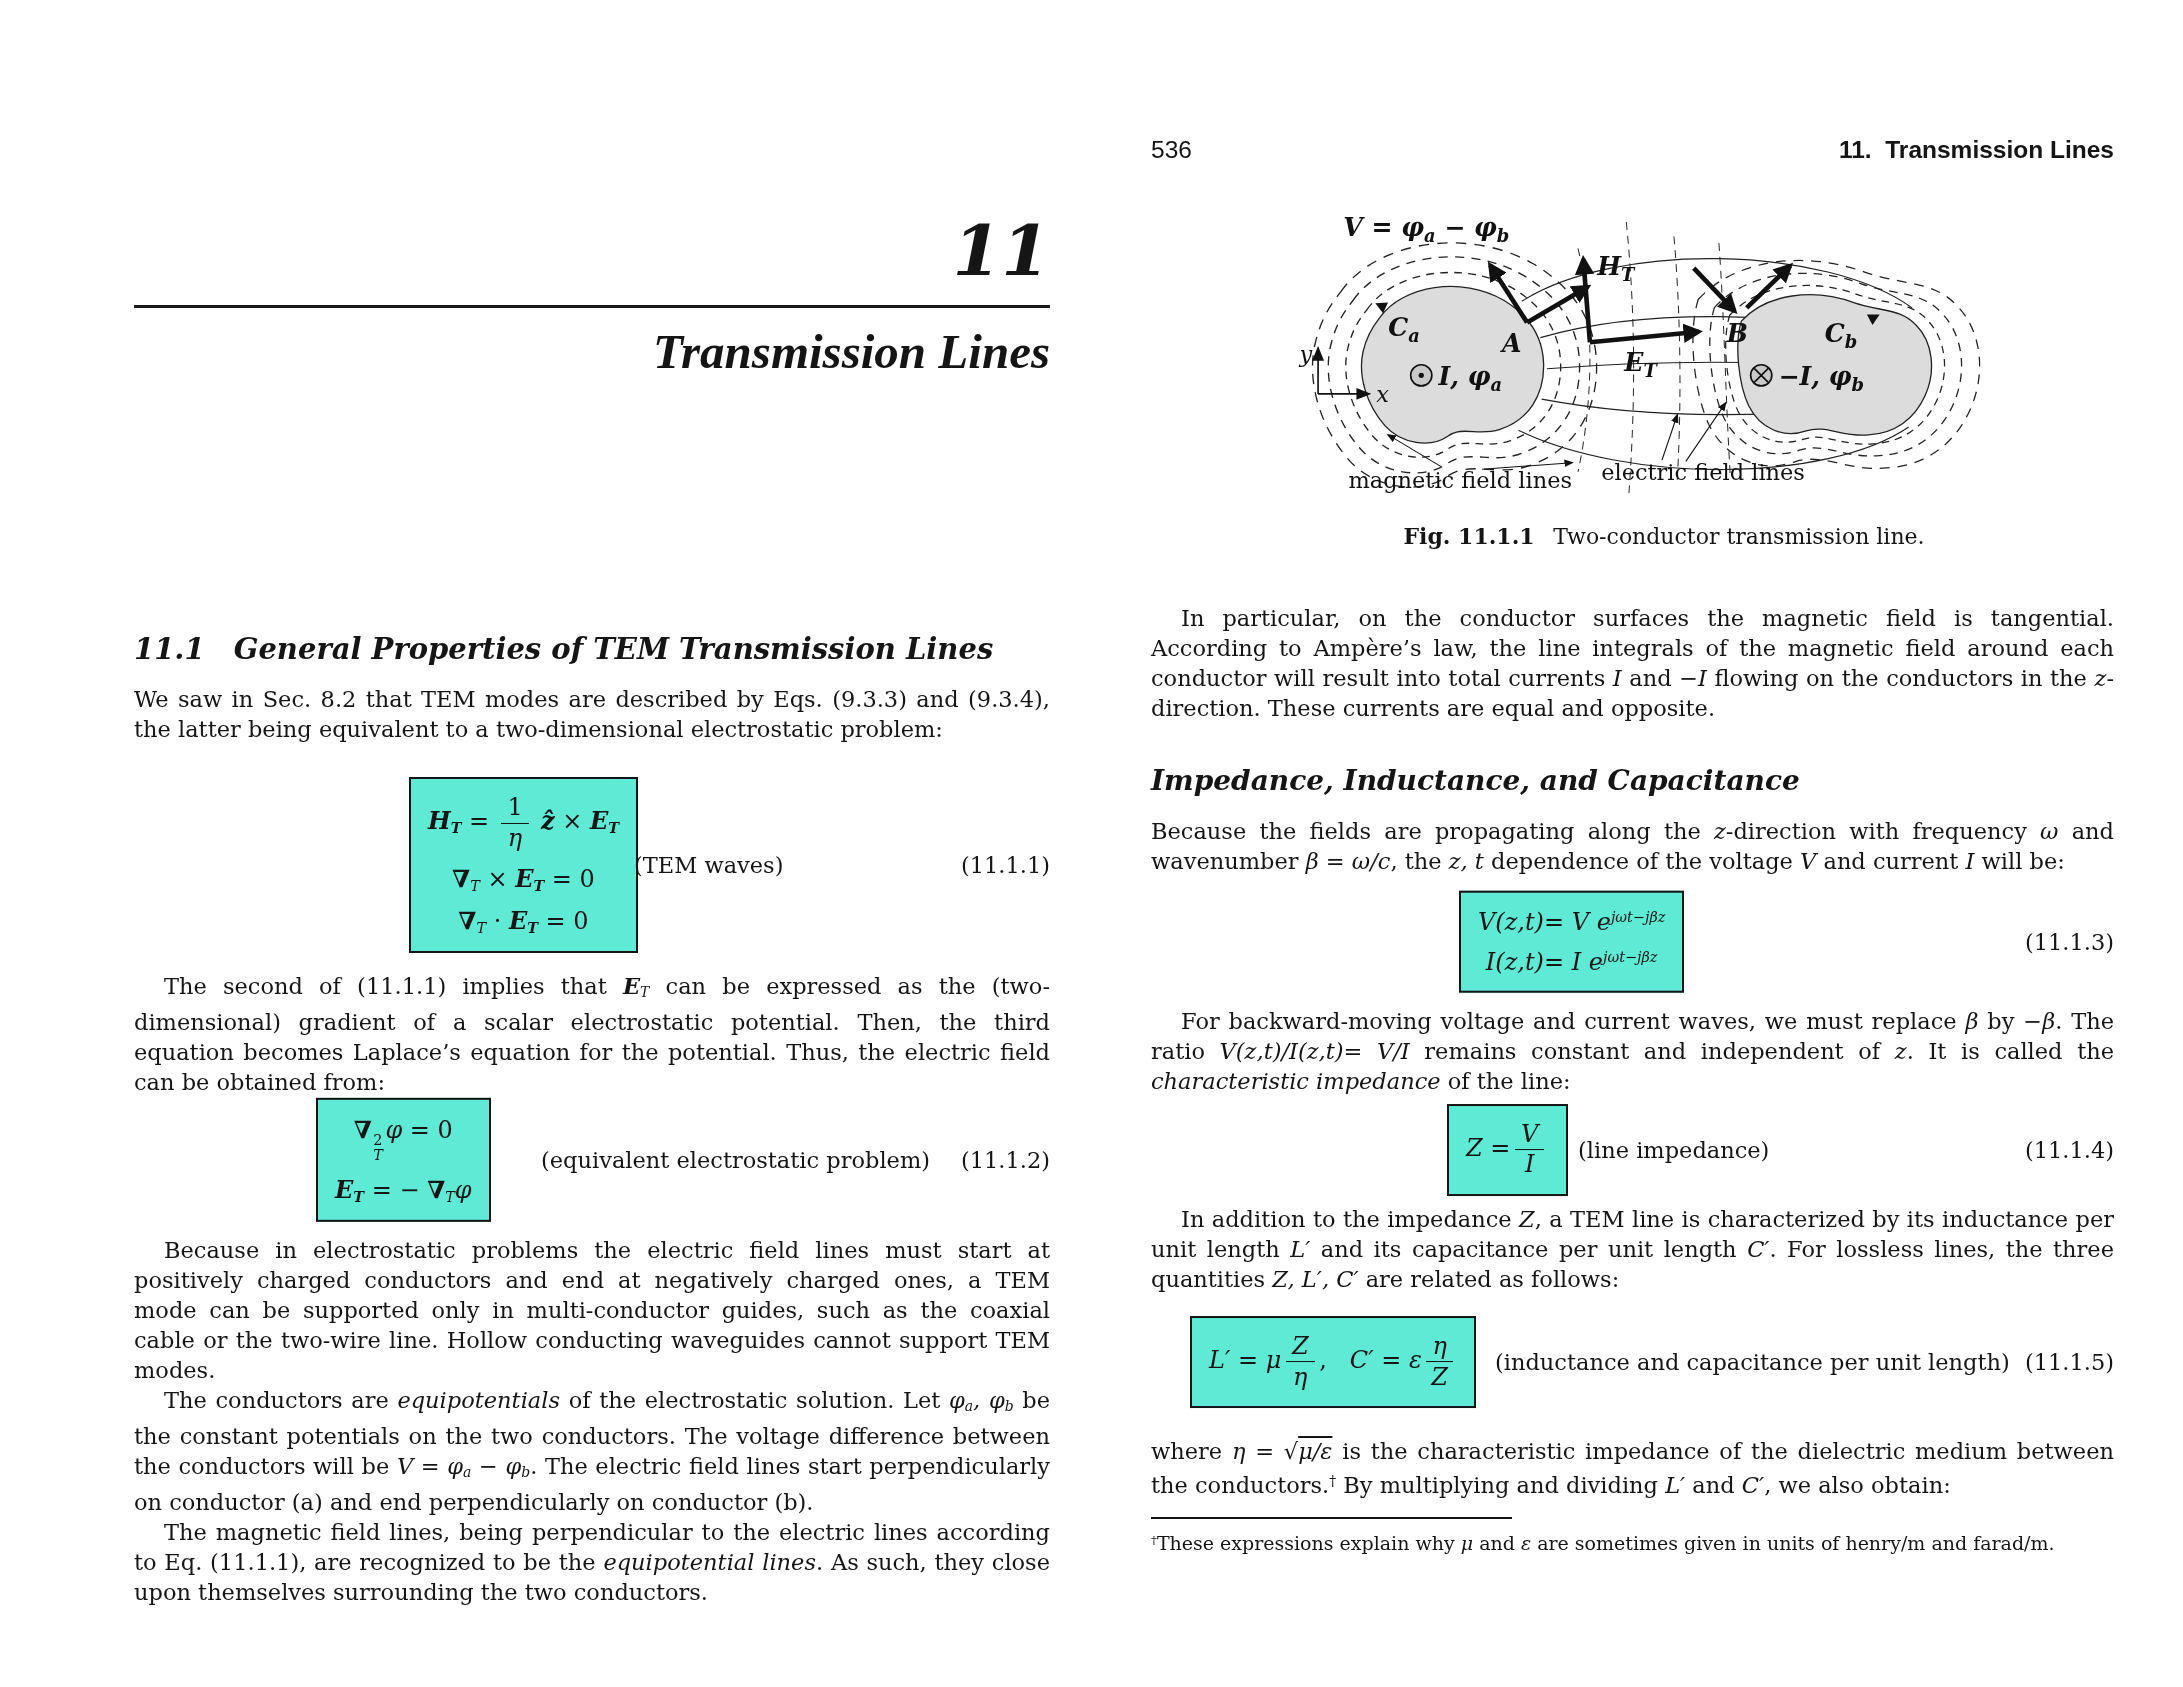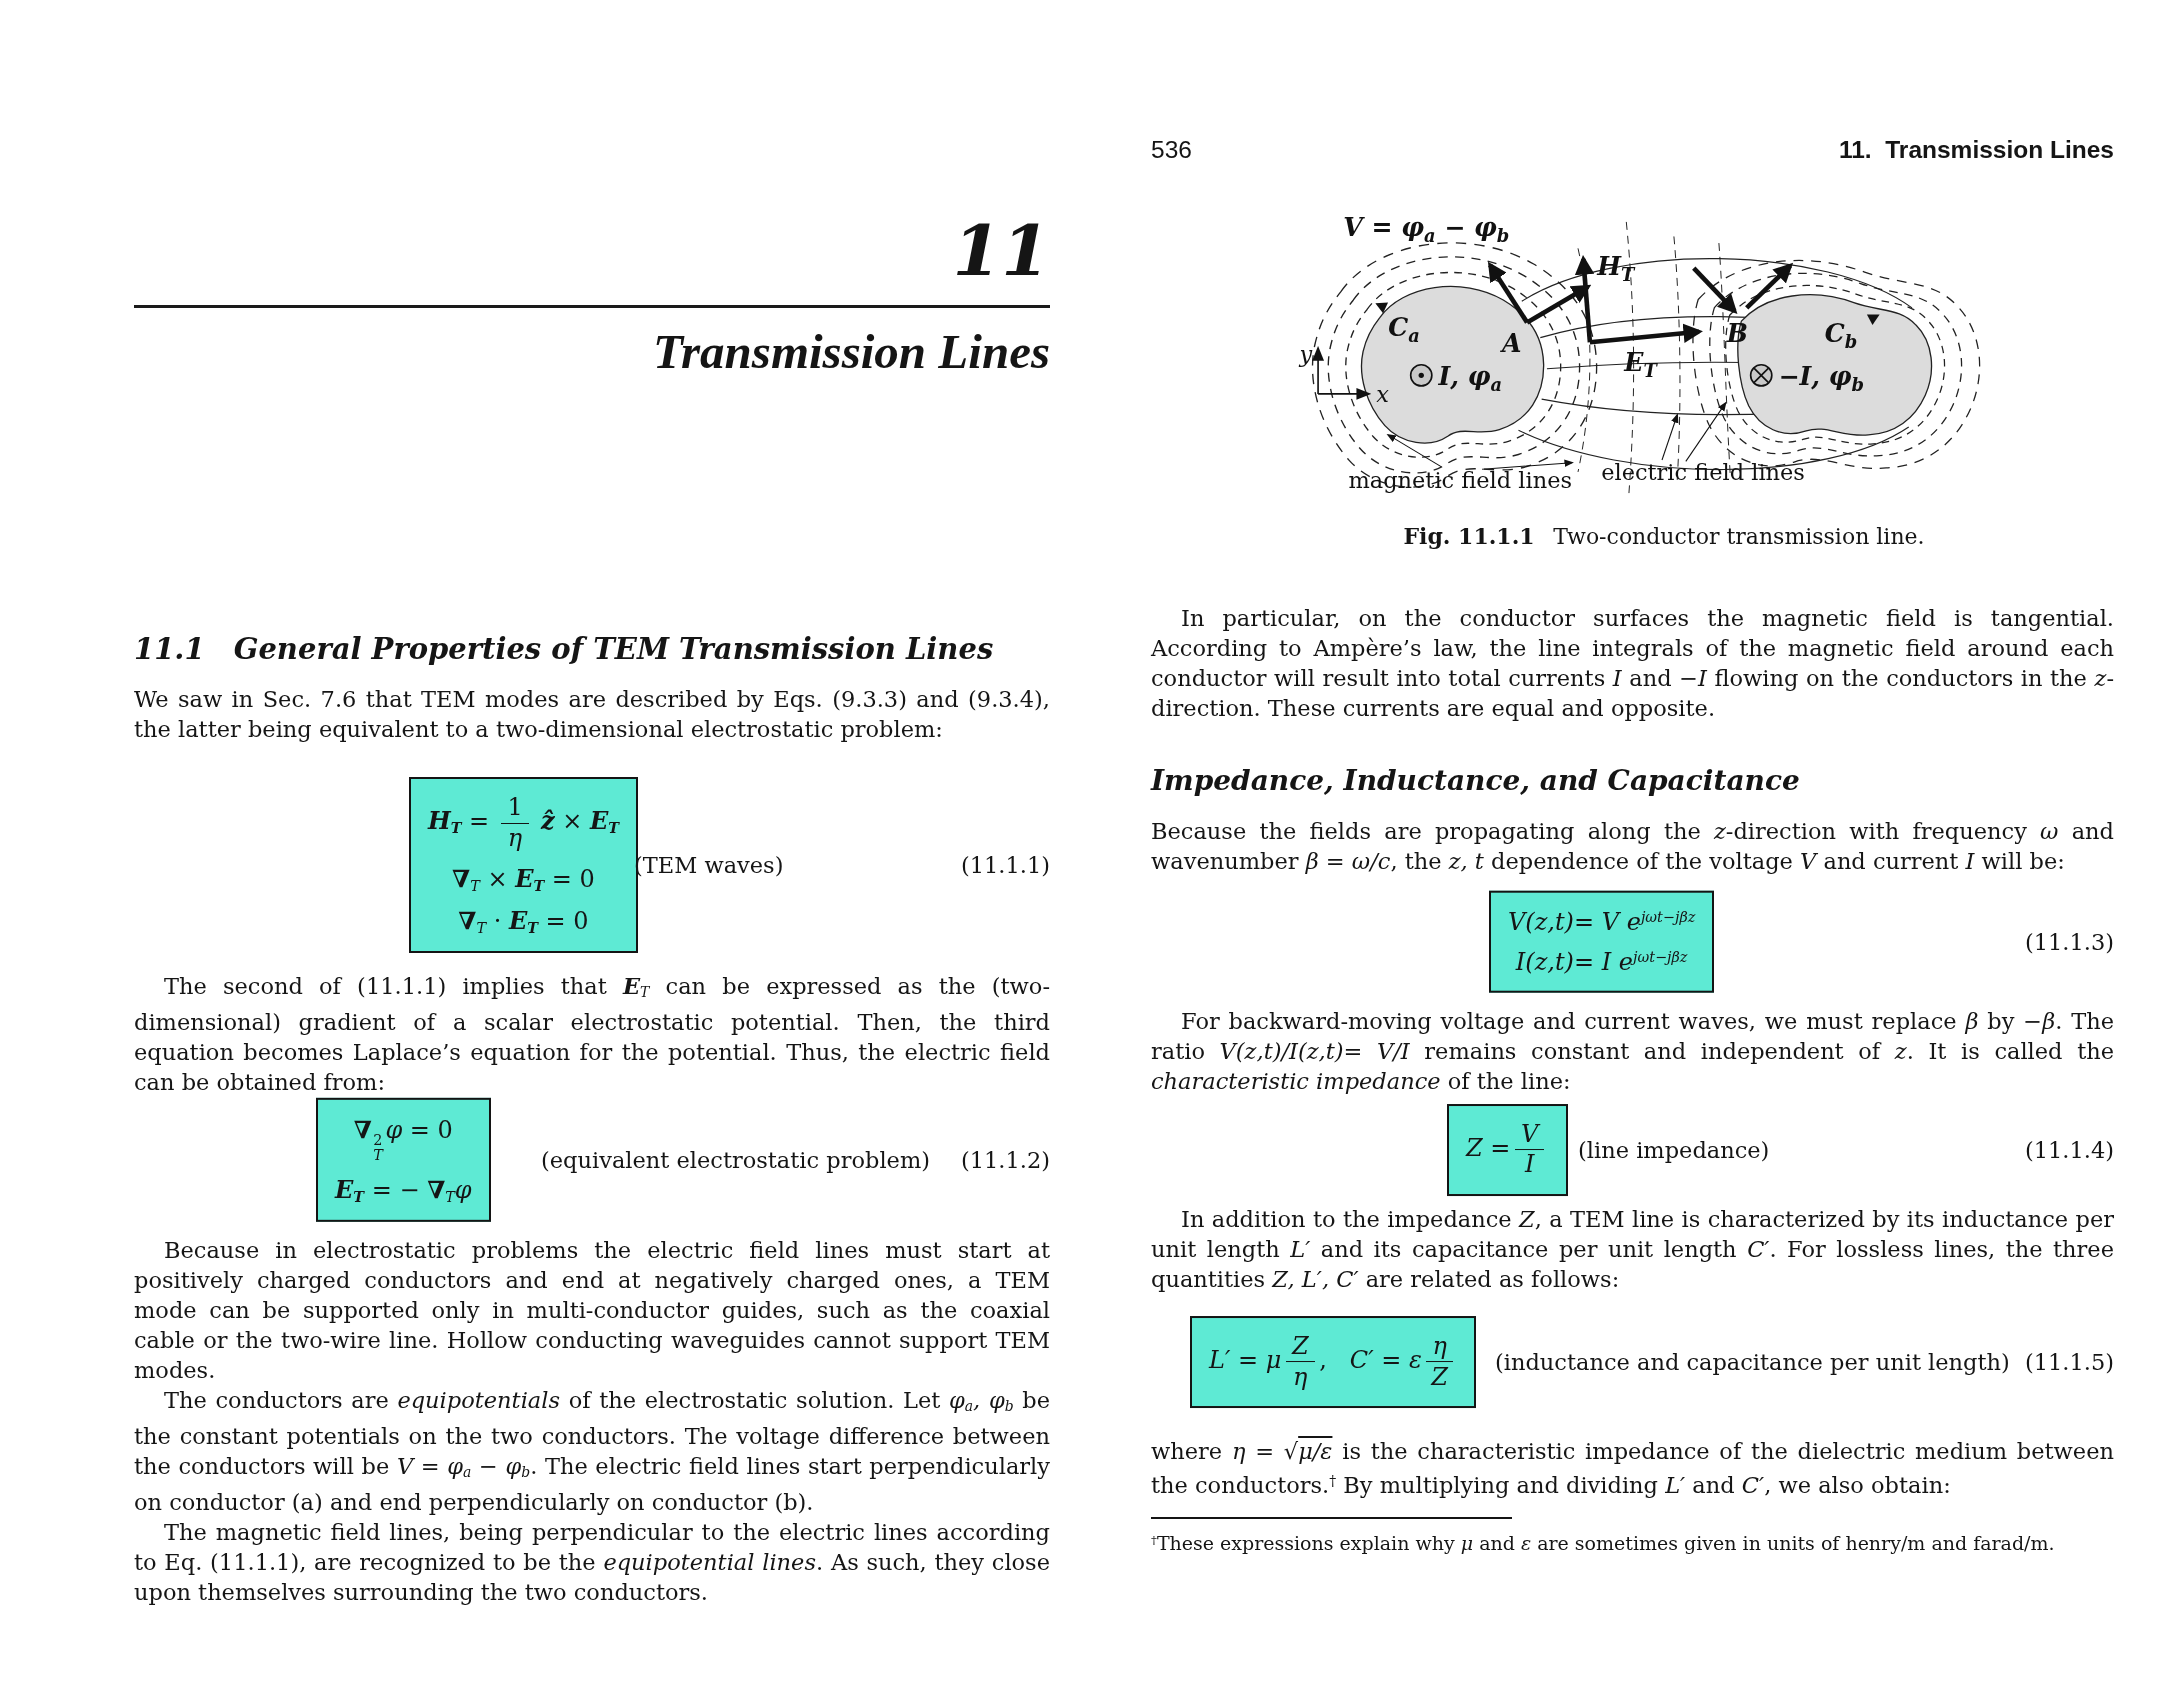--- a/index.html
+++ b/index.html
@@ -70,21 +70,21 @@
 
 <div class="col" id="col-left">
   <div class="chapnum">11</div>
   <div class="chaprule"></div>
   <div class="chaptitle">Transmission Lines</div>
 
   <div class="secheading">
     <span>11.1</span><span class="sect">General Properties of TEM Transmission Lines</span>
   </div>
 
-  <div class="para" style="margin-top:18.5px;"><span>We saw in Sec. 7.6 that TEM modes are described by Eqs. (9.3.3) and (9.3.4), the latter being equivalent to a two-dimensional electrostatic problem:</span></div>
+  <div class="para" style="margin-top:18.5px;"><span>We saw in Sec. 8.2 that TEM modes are described by Eqs. (9.3.3) and (9.3.4), the latter being equivalent to a two-dimensional electrostatic problem:</span></div>
 
   <div class="eqrow" style="margin-top:30px;height:182px;">
     <div class="eqbox" style="left:275px;">
       <div class="eqline">
         <span class="mb">H</span><span class="msub mb">T</span>
         <span class="mup">=</span>
         <span class="frac">
             <span class="fnum mup">1</span>
             <span class="fden">η</span>
           </span>
@@ -237,21 +237,21 @@
     </div>
   </div>
 
   <div class="para indent" style="margin-top:54px;"><span>In particular, on the conductor surfaces the magnetic field is tangential. According to Ampère’s law, the line integrals of the magnetic field around each conductor will result into total currents </span><span class="s-i">I</span><span> and −</span><span class="s-i">I</span><span> flowing on the conductors in the </span><span class="s-i">z</span><span>-direction. These currents are equal and opposite.</span></div>
 
   <div class="subheading">Impedance, Inductance, and Capacitance</div>
 
   <div class="para" style="margin-top:18.5px;"><span>Because the fields are propagating along the </span><span class="s-i">z</span><span>-direction with frequency </span><span class="s-i">ω</span><span> and wavenumber </span><span class="s-i">β</span><span> = </span><span class="s-i">ω/c</span><span>, the </span><span class="s-i">z, t</span><span> dependence of the voltage </span><span class="s-i">V</span><span> and current </span><span class="s-i">I</span><span> will be:</span></div>
 
   <div class="eqrow" style="margin-top:16.5px;height:99px;">
-    <div class="eqbox" style="left:338px;">
+    <div class="eqbox" style="left:308px;">
       <div class="eqline"><span>V(z,t)= V e</span><span class="msup">jωt−jβz</span></div>
       <div class="eqline"><span>I(z,t)= I e</span><span class="msup">jωt−jβz</span></div>
     </div>
     <div class="eqnum">(11.1.3)</div>
   </div>
 
   <div class="para indent" style="margin-top:14.6px;"><span>For backward-moving voltage and current waves, we must replace </span><span class="s-i">β</span><span> by −</span><span class="s-i">β</span><span>. The ratio </span><span class="s-i">V(z,t)/I(z,t)= V/I</span><span> remains constant and independent of </span><span class="s-i">z</span><span>. It is called the </span><span class="s-i">characteristic impedance</span><span> of the line:</span></div>
 
   <div class="eqrow" style="margin-top:14.6px;height:79px;">
     <div class="eqbox" style="left:296px;">

